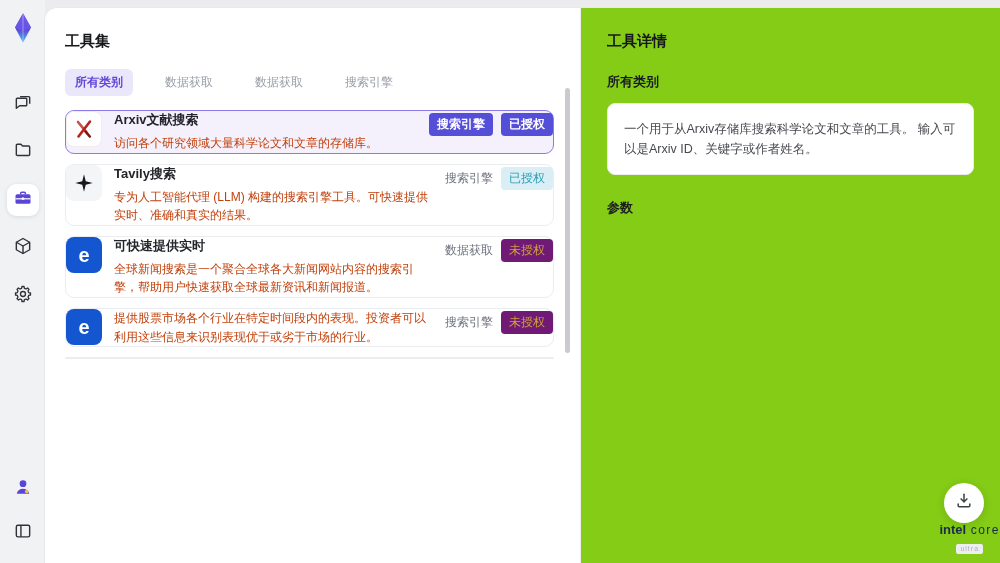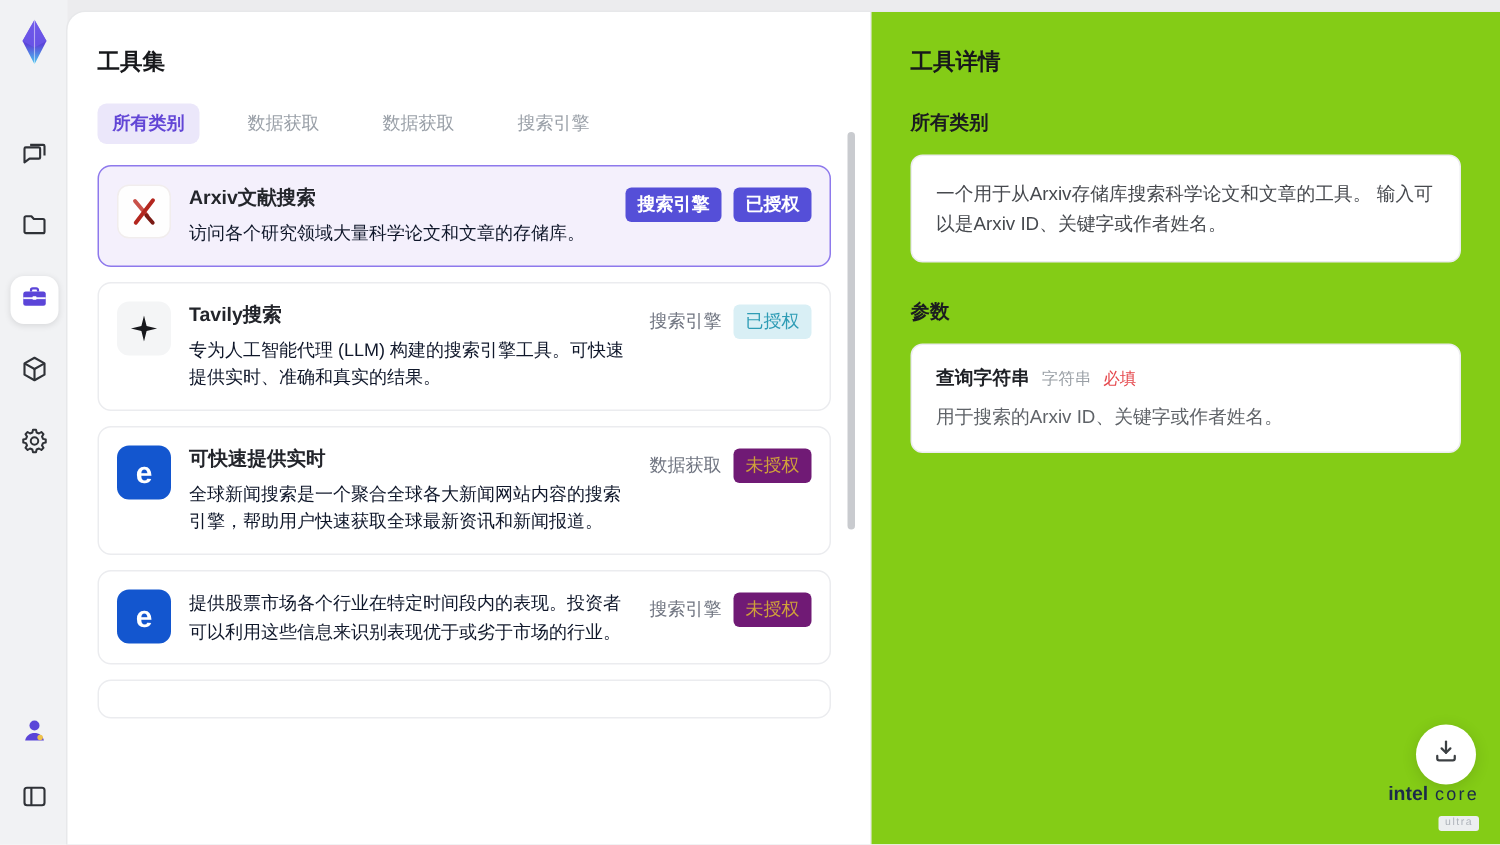--- a/index.html
+++ b/index.html
@@ -21,29 +21,29 @@
   .main-inner { margin-top:8px; flex:1; display:flex; background:#fff; border-top-left-radius:12px; box-shadow:0 0 0 1px #e7e8ea; overflow:hidden; }
 
   
   .list-pane { width:536px; flex:none; padding:18px 26px 0 20px; position:relative; border-right:1px solid #ececee; }
   .page-title { font-size:15px; font-weight:bold; color:#17181b; margin:6px 0 18px; }
   .tabs { display:flex; gap:22px; align-items:center; margin-bottom:14px; }
   .tab { font-size:12px; color:#9aa0a8; padding:5px 10px; border-radius:6px; white-space:nowrap; cursor:pointer;font-family:Liberation Serif, serif; }
   .tab.active { background:#ebe7fa; color:#6246d6; font-weight:bold; }
 
   .tool-list { display:flex; flex-direction:column; gap:10px; }
-  .tool-card { display:flex; gap:12px; padding:12px; border:1px solid #ebecef; border-radius:9px; background:#fff; cursor:pointer; }
+  .tool-card { display:flex; gap:12px; border:1px solid #ebecef; border-radius:9px; background:#fff; cursor:pointer; }
   .tool-card.selected { border:1.5px solid #8e79ec; background:#f4f0fc; }
   .tool-icon { width:36px; height:36px; border-radius:8px; flex:none; display:flex; align-items:center; justify-content:center; overflow:hidden; }
   .tile-white { background:#fefefe; border:1px solid #f1eded; }
   .tile-grey  { background:#f4f5f6; }
   .tile-blue  { background:#1356cf; }
   .tool-main { flex:1; min-width:0; }
   .tool-name { font-size:13px; font-weight:bold; color:#23252b; margin-bottom:5px; }
-  .tool-desc { font-size:12px; color:#0f172a; line-height:1.55; }
+  .tool-desc { font-size:12px; color:#c2410c; line-height:1.55; }
   .tool-badges { flex:none; display:flex; gap:8px; align-items:flex-start; padding-top:2px; }
   .badge { font-size:12px; padding:3px 8px; border-radius:4px; white-space:nowrap; }
   .badge.cat-plain { color:#6f7480; padding:3px 0; }
   .badge.cat-solid, .badge.status-solid { background:#554fd8; color:#fff; font-weight:bold; }
   .badge.status-auth { background:#d9eff5; color:#2e9cb5; }
   .badge.status-unauth { background:#701a75; color:#cfa13a; }
   .scrollbar-thumb { position:absolute; right:10px; top:80px; width:5px; height:265px; border-radius:3px; background:#c9cbcf; cursor:pointer; }
 
   
   .detail-pane { flex:1; background:#84cc16; padding:18px 26px; position:relative; min-width:0; }
@@ -52,21 +52,21 @@
   .info-box { background:#fff; border:1px solid #ececf0; border-radius:8px; padding:15px 16px; font-size:12.5px; color:#46494e; line-height:1.6; margin-bottom:24px; }
   .param-box { background:#fff; border:1px solid #ececf0; border-radius:8px; padding:14px 16px; }
   .param-head { display:flex; align-items:baseline; gap:8px; margin-bottom:9px; }
   .param-name { font-weight:bold; font-size:12.5px; color:#1f2126; }
   .param-type { font-size:11px; color:#9aa0a6; }
   .param-required { font-size:11px; color:#e5484d; }
   .param-desc { font-size:12.5px; color:#5f6368; }
 
   
   .download-fab { position:absolute; right:16px; bottom:40px; width:40px; height:40px; border-radius:50%; background:#fff; box-shadow:0 2px 10px rgba(0,0,0,.13); display:flex; align-items:center; justify-content:center; cursor:pointer; }
-  .brand { position:absolute; right:14px; bottom:8px; text-align:right; color:#1b2a4a; line-height:1.1; }
+  .brand { position:absolute; right:0; bottom:8px; text-align:center; color:#1b2a4a; line-height:1.1; }
   .brand .intel { font-weight:bold; font-size:13px; }
   .brand .core { font-size:12px; letter-spacing:1.5px; }
   .brand-sub { display:inline-block; margin-top:2px; font-size:7px; letter-spacing:1px; color:#aeb3ba; background:#eceef0; border-radius:2px; padding:1px 4px; }
 </style>
 </head>
 <body>
 
 <div class="app">
 
   <div class="rail">
@@ -214,28 +214,20 @@
         <div class="scrollbar-thumb"></div>
       </div>
 
       <div class="detail-pane">
         <div class="detail-title">工具详情</div>
 
         <div class="section-heading">所有类别</div>
         <div class="info-box">一个用于从Arxiv存储库搜索科学论文和文章的工具。 输入可以是Arxiv ID、关键字或作者姓名。</div>
 
         <div class="section-heading">参数</div>
-        <div class="param-box">
-          <div class="param-head">
-            <span class="param-name">查询字符串</span>
-            <span class="param-type">字符串</span>
-            <span class="param-required">必填</span>
-          </div>
-          <div class="param-desc">用于搜索的Arxiv ID、关键字或作者姓名。</div>
-        </div>
 
         <div class="download-fab">
           <span>
             <svg width="20" height="20" viewBox="0 0 24 24" fill="none" stroke="#3c4043" stroke-width="1.8" stroke-linecap="round" stroke-linejoin="round">
               <path d="M12 4v9"></path>
                 <path d="M8.5 9.5L12 13l3.5-3.5"></path>
               <path d="M5 15.5v2A1.5 1.5 0 0 0 6.5 19h11a1.5 1.5 0 0 0 1.5-1.5v-2"></path>
             </svg>
           </span>
         </div>

